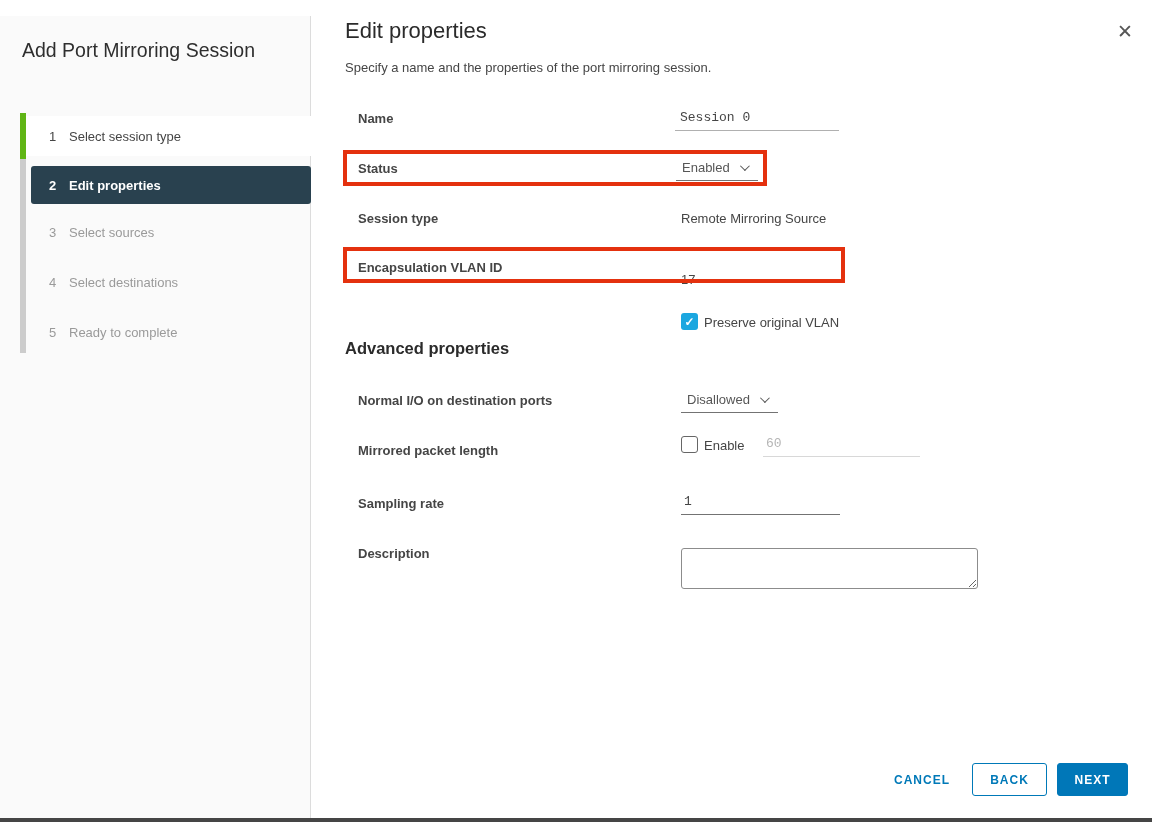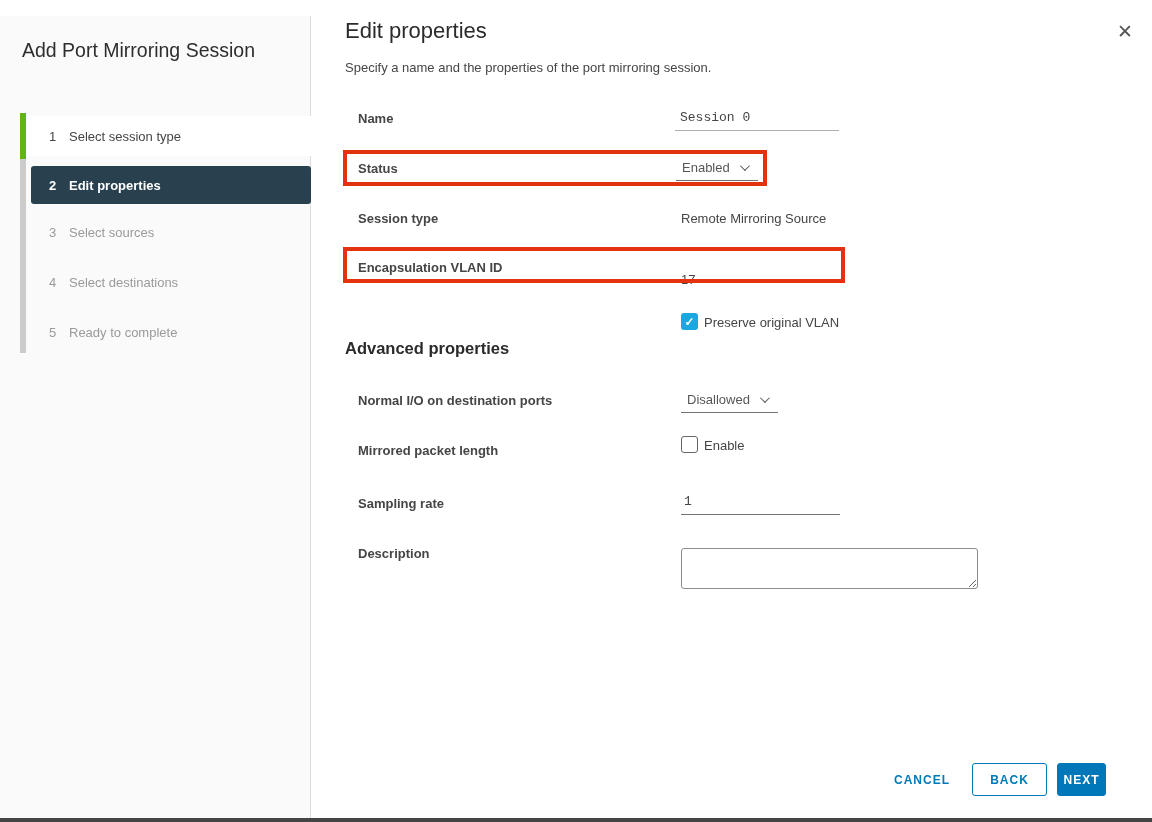--- a/index.html
+++ b/index.html
@@ -60,21 +60,21 @@
   .desc-textarea { position:absolute; left:369px; top:548px; width:297px; height:41px;
     border:1px solid #8c8c8c; border-radius:3px; resize:both; background:#fff;
     font-family:"Liberation Sans", sans-serif; font-size:13px; padding:4px 6px; outline:none; }
 
   
   .btn { position:absolute; top:763px; height:33px; font-size:12px; font-weight:bold;
     letter-spacing:1px; display:flex; align-items:center; justify-content:center;
     border-radius:3px; cursor:pointer; font-family:"Liberation Sans", sans-serif; }
   .btn-cancel { left:572px; width:76px; color:#0079b8; background:transparent; border:none; }
   .btn-back { left:660px; width:75px; color:#0079b8; background:#fff; border:1px solid #0079b8; }
-  .btn-next { left:745px; width:49px; color:#fff; background:#0077b8; border:1px solid #0077b8; }
+  .btn-next { left:745px; width:71px; color:#fff; background:#0077b8; border:1px solid #0077b8; }
 
   .bottom-bar { position:absolute; left:0; bottom:0; width:1152px; height:4px; background:#454545; z-index:5; }
 </style>
 </head>
 <body>
 
 <div class="dialog">
 
   <div class="sidebar">
     <div class="sidebar-title">Add Port Mirroring Session</div>
@@ -137,20 +137,21 @@
 
     <div class="field-label" style="top:393px;">Normal I/O on destination ports</div>
     <div class="select-ctl" style="left:369px; top:387px; width:97px;">
       <span>Disallowed</span>
       <span class="chevron"></span>
     </div>
 
     <div class="field-label" style="top:443px;">Mirrored packet length</div>
     <div class="checkbox checkbox--empty" style="left:369px; top:436px;"></div>
     <div class="checkbox-label" style="left:392px; top:438px;">Enable</div>
+    <input class="u-input u-input--disabled" style="left: 451px; top: 431px; width: 157px; padding-left: 3px;" disabled="" placeholder="60">
 
     <div class="field-label" style="top:496px;">Sampling rate</div>
     <input class="u-input" style="left: 369px; top: 489px; width: 159px; padding-left: 3px; border-bottom-color: rgb(115, 115, 115);" value="1">
 
     <div class="field-label" style="top:546px;">Description</div>
     <textarea class="desc-textarea" style=""></textarea>
 
     <button class="btn btn-cancel">CANCEL</button>
     <button class="btn btn-back">BACK</button>
     <button class="btn btn-next">NEXT</button>

